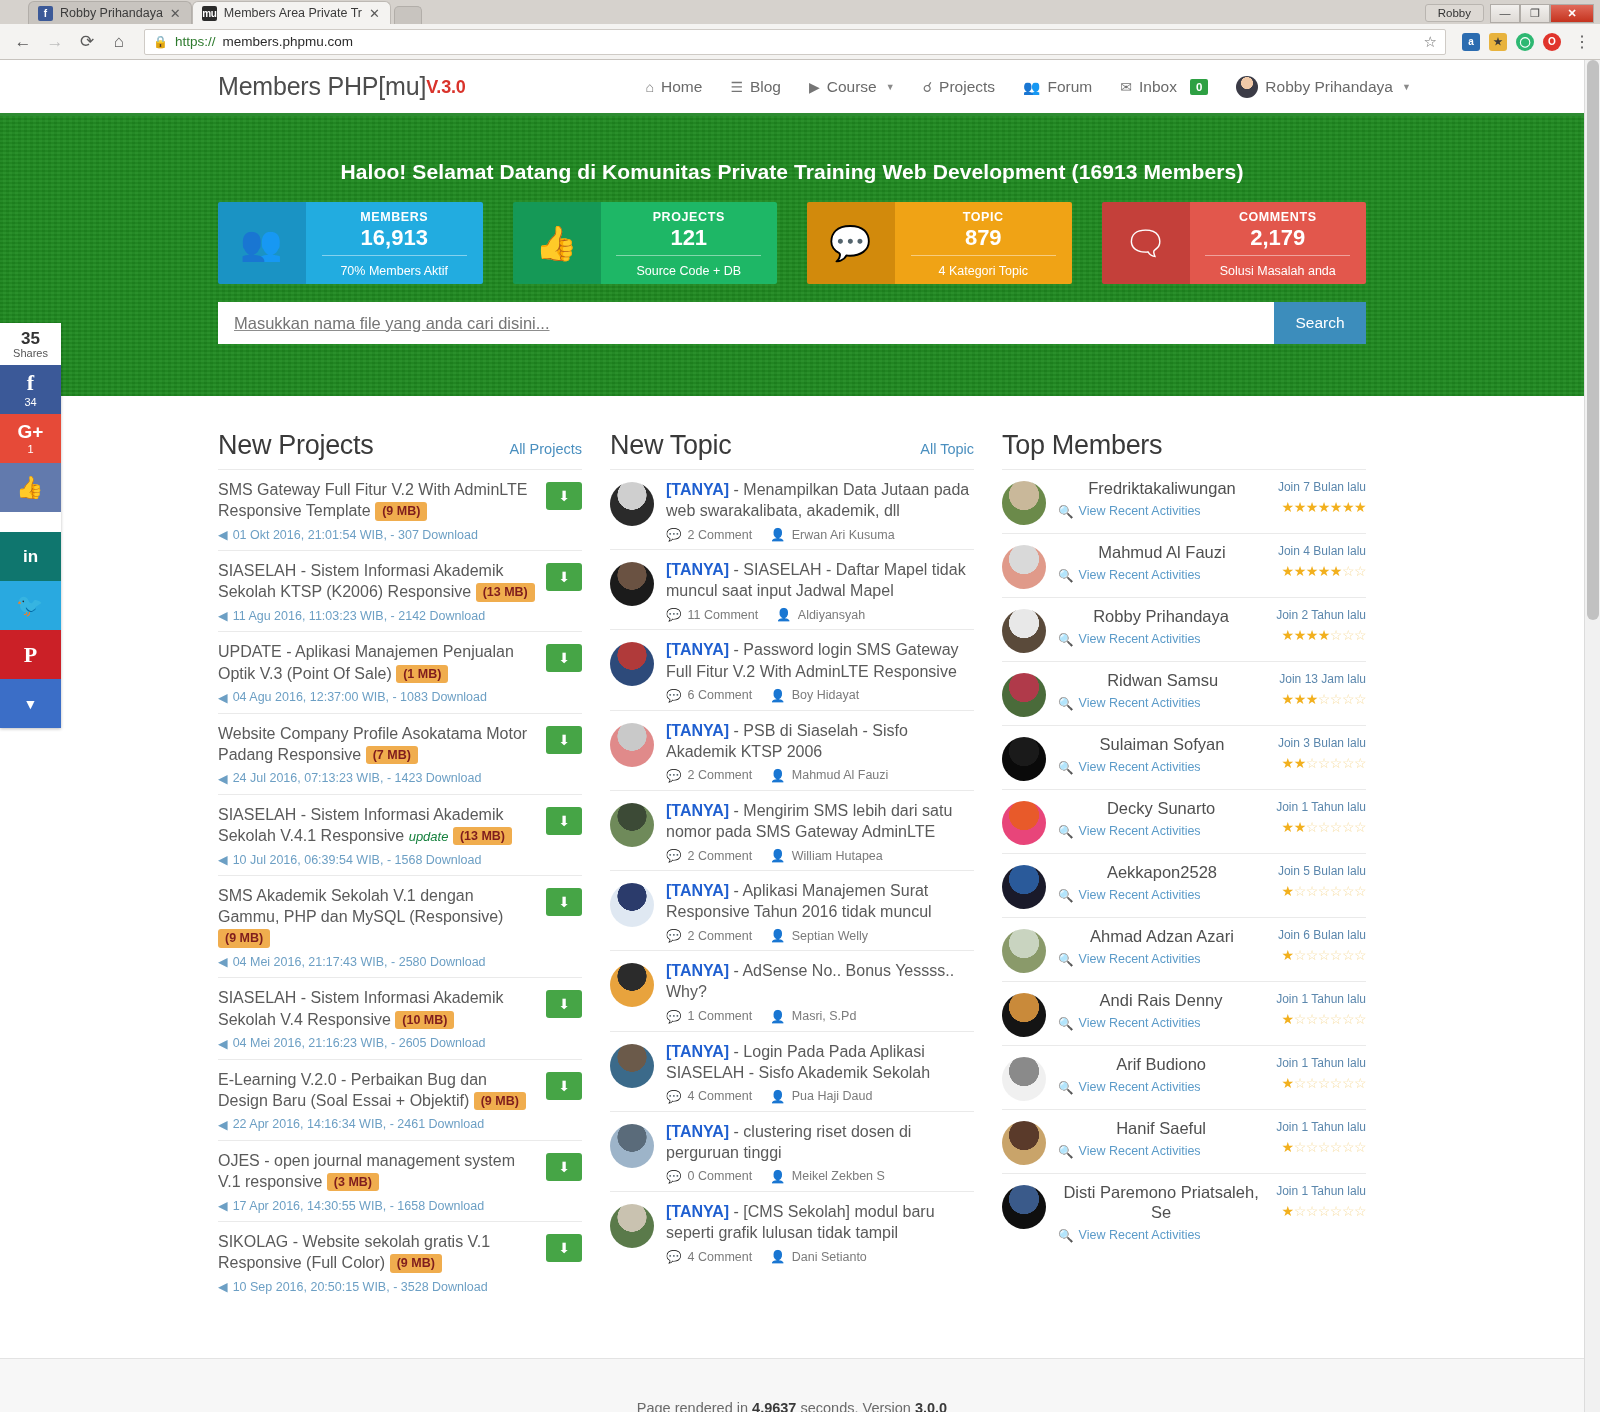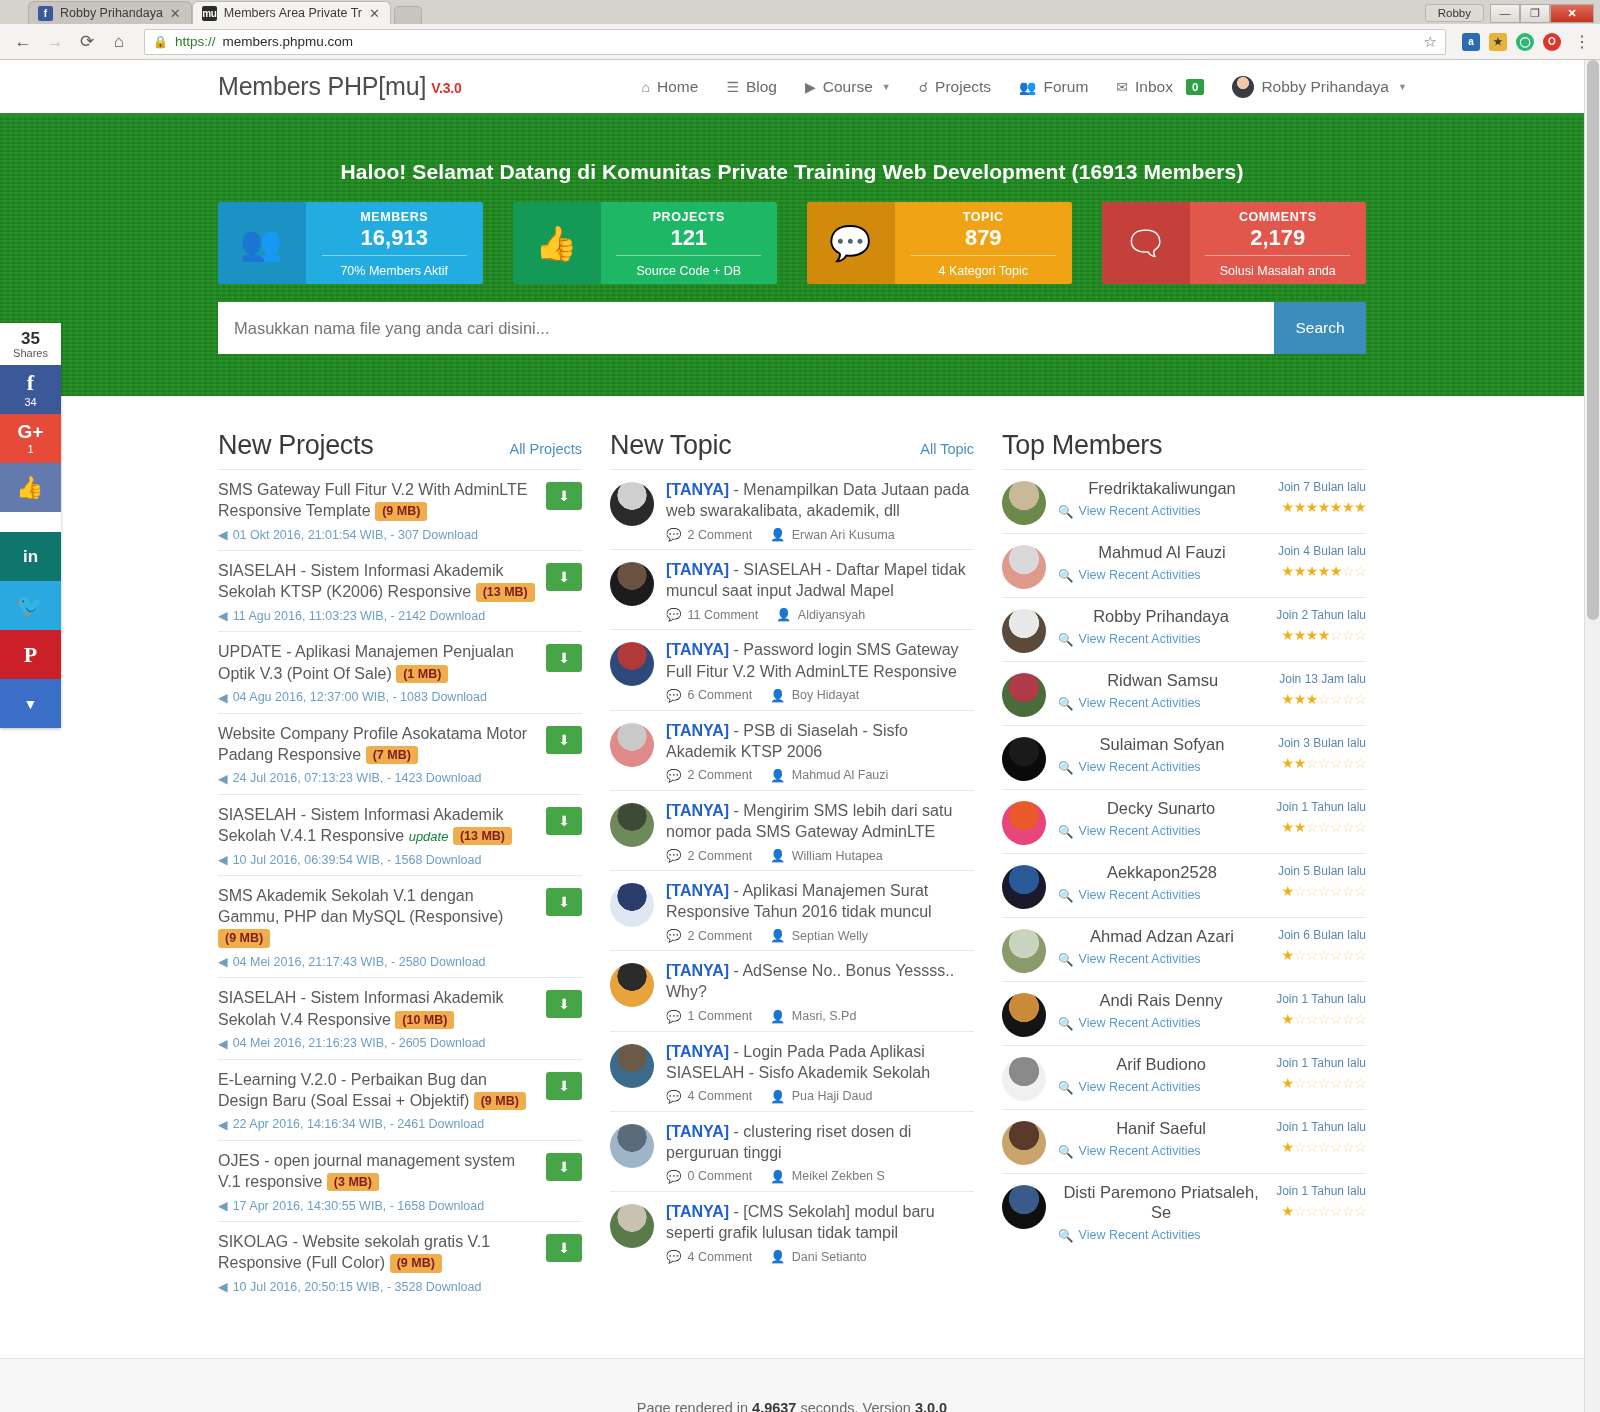--- a/index.html
+++ b/index.html
@@ -73,21 +73,21 @@
 
   
   .sitenav {
     height: 56px; background: #fff; display: flex; align-items: center;
     padding: 0 0 0 0; border-bottom: 3px solid #2e8b32;
   }
   .brand {
     font-size: 25px; color: #4d4d4d; font-weight: 400; margin-left: 218px;
     letter-spacing: -0.2px;
   }
-  .brand .ver { color: #d9332b; font-size: 14px; font-weight: bold; margin-left: 5px; vertical-align: 2px;}
+  .brand .ver { color: #d9332b; font-size: 18px; font-weight: bold; vertical-align: 2px;}
   .navlinks { display: flex; align-items: center; gap: 28px; margin-left: 180px; }
   .navlink { display: flex; align-items: center; gap: 7px; font-size: 15.5px; color: #6a6a6a; }
   .navlink .ic { font-size: 14px; color: #757575; }
   .caret { font-size: 9px; color: #8a8a8a; margin-left: 2px;}
   .badge-green { background: #2ea043; color: #fff; font-size: 11.5px; font-weight: bold;
     padding: 2px 6px; border-radius: 2px; margin-left: 6px;}
   .avatar-sm { width: 22px; height: 22px; border-radius: 50%; background:
       radial-gradient(circle at 50% 32%, #f0c9a8 0 32%, #3b3b46 33% 100%); flex:0 0 22px;}
 
   
@@ -109,22 +109,22 @@
   .stat-label { font-size: 12.5px; letter-spacing: .6px; font-weight: bold; }
   .stat-num { font-size: 22px; font-weight: bold; line-height: 1.25; }
   .stat-sub { font-size: 12.5px; border-top: 1px solid rgba(255,255,255,.45); margin-top: 3px; padding-top: 8px; width: 82%; text-align:center;}
   .s-blue .stat-ic { background:#1a93c4;} .s-blue .stat-body{ background:#22ace0;}
   .s-green .stat-ic{ background:#159957;} .s-green .stat-body{ background:#1eb766;}
   .s-orange .stat-ic{ background:#d28a0c;} .s-orange .stat-body{ background:#f0a315;}
   .s-red .stat-ic{ background:#c4403a;} .s-red .stat-body{ background:#e2574c;}
 
   .searchrow { display:flex; padding: 18px 218px 0 218px; }
   .searchrow input {
-    flex: 1; height: 52px; border: none; outline: none; font-size: 16.5px; color: #8d8d8d;
-    padding: 8px 16px; font-family: "Liberation Sans", sans-serif; background:#fff;
+    flex: 1; height: 42px; border: none; outline: none; font-size: 16.5px; color: #8d8d8d;
+    padding: 8px 16px; font-family: "Liberation Sans", sans-serif; background:#fff;text-decoration:underline;
   }
   .searchbtn {
     width: 92px; background: #3c8dbc; color: #fff; border: none; font-size: 15.5px;
     font-family: "Liberation Sans", sans-serif; cursor: pointer;
   }
 
   
   .social-rail {
     position: absolute; left: 0; top: 263px; width: 61px; z-index: 20;
     box-shadow: 0 1px 3px rgba(0,0,0,.25);
@@ -424,21 +424,21 @@
               </div>
               <div class="dlbtn">
                 <span>⬇</span>
               </div>
             </div>
             <div class="proj-item">
               <div class="proj-text">
                 <div class="proj-title"><span>SIKOLAG - Website sekolah gratis  V.1 Responsive (Full Color)</span> <span class="sizebadge">(9 MB)</span></div>
                 <div class="proj-meta">
                   <span>◀</span>
-                  <span>10 Jul 2016, 20:50:15 WIB, - 3528 Download</span>
+                  <span>10 Sep 2016, 20:50:15 WIB, - 3528 Download</span>
                 </div>
               </div>
               <div class="dlbtn">
                 <span>⬇</span>
               </div>
             </div>
           </div>
       </div>
 
       <div class="col">

